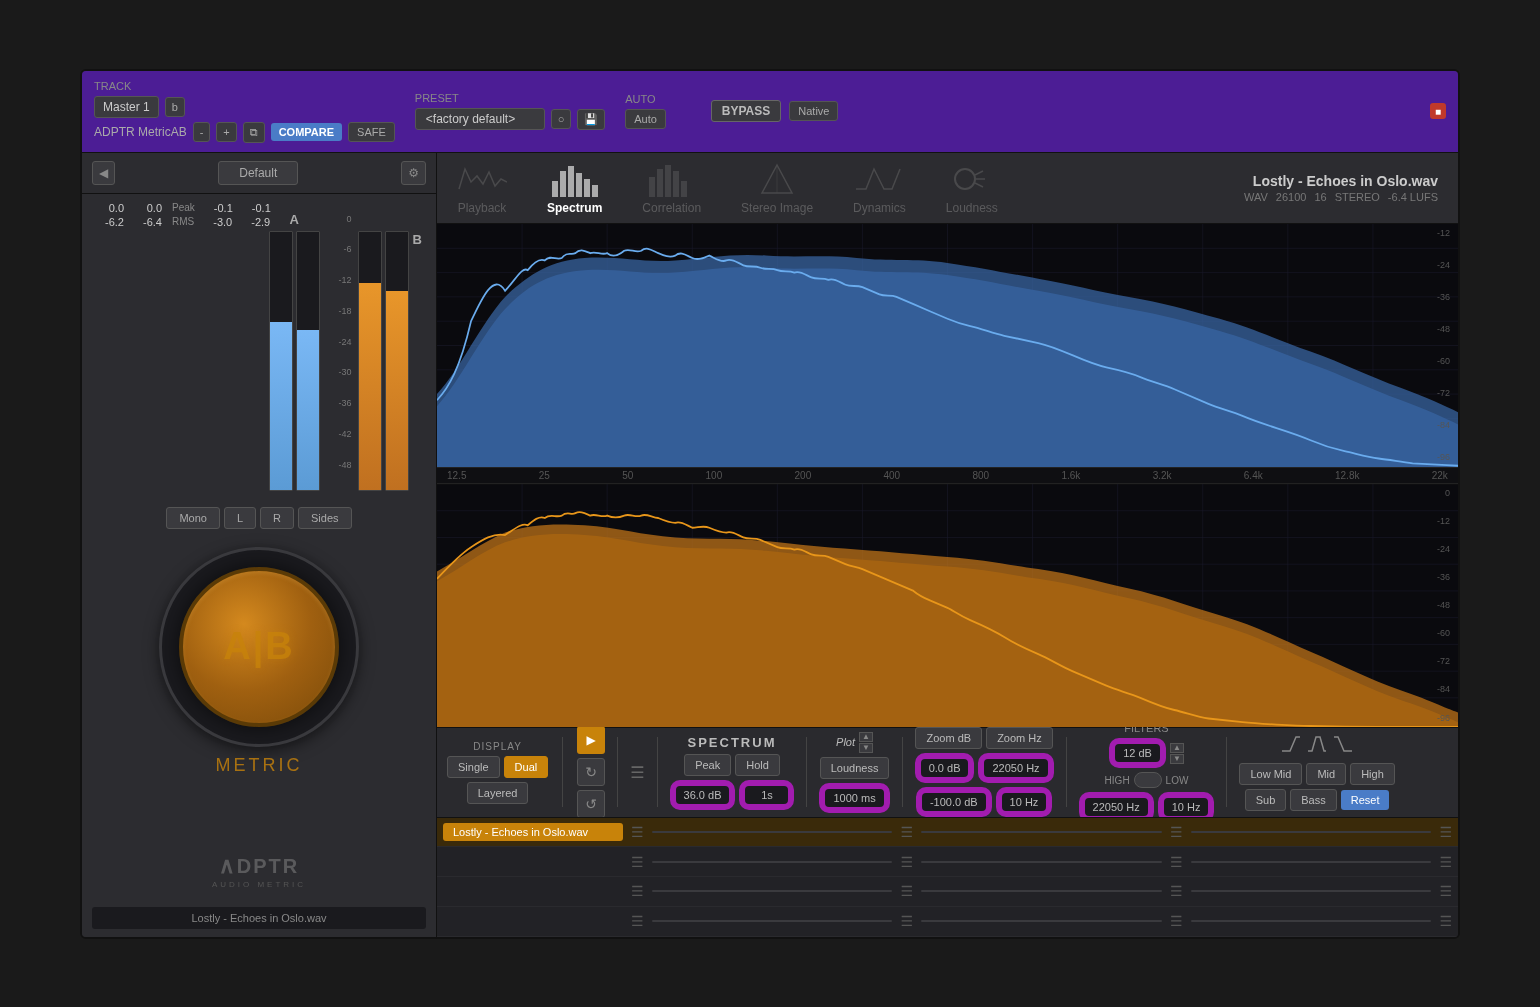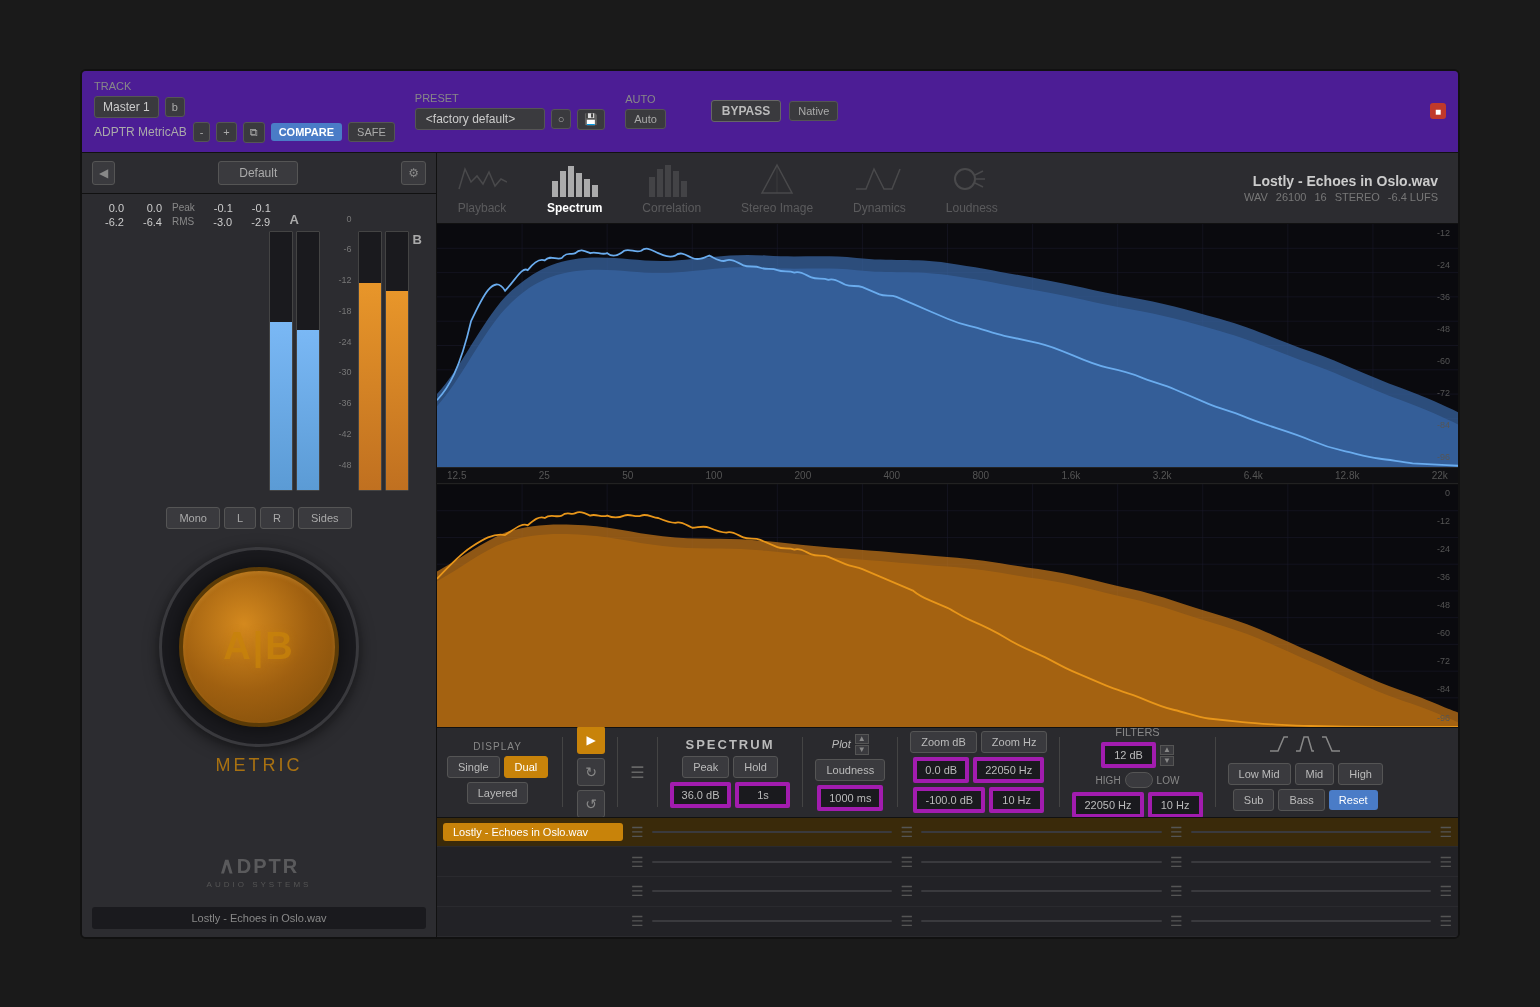--- a/index.html
+++ b/index.html
@@ -484,22 +484,22 @@
       color: #888;
       font-size: 14px;
       cursor: pointer;
       border: 1px solid #555;
     }
     .ctrl-value {
       background: #1a1a1e;
       color: #bbb;
       font-size: 11px;
       padding: 3px 8px;
-      border-radius: 2px;
-      border: 4px solid #a21caf;
+      border-radius: 10px;
+      border: 6px solid #a21caf;
       min-width: 55px;
       text-align: center;
     }
     .spectrum-label {
       color: #bbb;
       font-size: 13px;
       font-weight: bold;
       letter-spacing: 2px;
     }
     .filters-label {
@@ -732,21 +732,21 @@
             <span class="ab-text">A|B</span>
           </div>
         </div>
         <span class="metric-label">METRIC</span>
       </div>
 
       <div style="display:flex;flex-direction:column;align-items:center;padding:10px;">
         <div style="color:#888;font-size:20px;font-weight:bold;letter-spacing:2px;opacity:0.5;">
           <span style="font-size:22px;font-weight:900;">∧</span>DPTR
         </div>
-        <div style="color:#555;font-size:8px;letter-spacing:3px;margin-top:1px;">AUDIO SYSTEMS</div>
+        <div style="color:#555;font-size:8px;letter-spacing:3px;margin-top:1px;">AUDIO METRIC</div>
       </div>
 
       <div class="file-label-bottom">Lostly - Echoes in Oslo.wav</div>
     </div>
 
     <div class="right-panel">
 
       <div class="nav-tabs">
 
         <div class="nav-tab">

